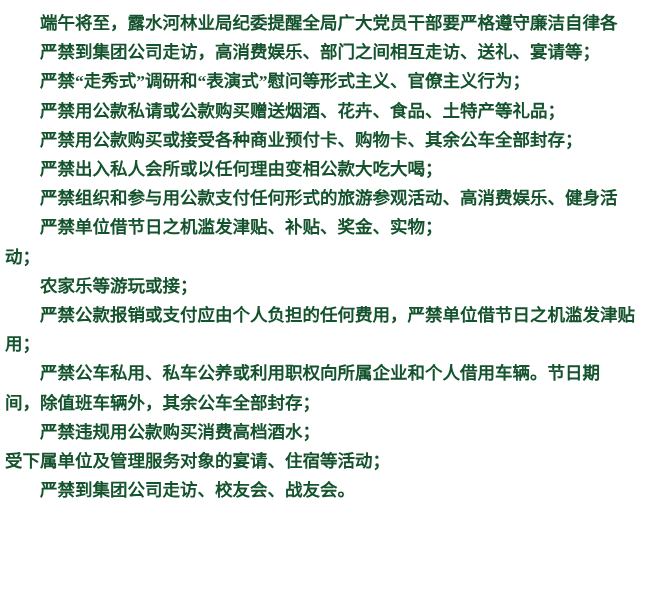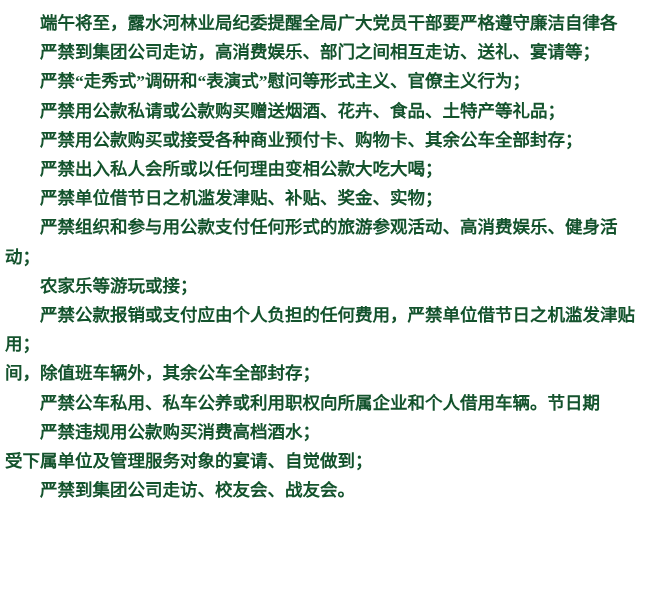--- a/index.html
+++ b/index.html
@@ -41,25 +41,25 @@
 <body>
 
 <main class="doc">
   <div class="doc-body">
       <p class="line indent">端午将至，露水河林业局纪委提醒全局广大党员干部要严格遵守廉洁自律各</p>
       <p class="line indent">严禁到集团公司走访，高消费娱乐、部门之间相互走访、送礼、宴请等；</p>
       <p class="line indent">严禁“走秀式”调研和“表演式”慰问等形式主义、官僚主义行为；</p>
       <p class="line indent">严禁用公款私请或公款购买赠送烟酒、花卉、食品、土特产等礼品；</p>
       <p class="line indent">严禁用公款购买或接受各种商业预付卡、购物卡、其余公车全部封存；</p>
       <p class="line indent">严禁出入私人会所或以任何理由变相公款大吃大喝；</p>
+      <p class="line indent">严禁组织和参与用公款支付任何形式的旅游参观活动、高消费娱乐、健身活</p>
       <p class="line indent">严禁单位借节日之机滥发津贴、补贴、奖金、实物；</p>
-      <p class="line indent">严禁组织和参与用公款支付任何形式的旅游参观活动、高消费娱乐、健身活</p>
       <p class="line">动；</p>
       <p class="line indent">农家乐等游玩或接；</p>
       <p class="line indent">严禁公款报销或支付应由个人负担的任何费用，严禁单位借节日之机滥发津贴</p>
       <p class="line">用；</p>
+      <p class="line indent">严禁公车私用、私车公养或利用职权向所属企业和个人借用车辆。节日期</p>
       <p class="line">间，除值班车辆外，其余公车全部封存；</p>
-      <p class="line indent">严禁公车私用、私车公养或利用职权向所属企业和个人借用车辆。节日期</p>
       <p class="line indent">严禁违规用公款购买消费高档酒水；</p>
-      <p class="line">受下属单位及管理服务对象的宴请、自觉做到；</p>
+      <p class="line">受下属单位及管理服务对象的宴请、住宿等活动；</p>
       <p class="line indent">严禁到集团公司走访、校友会、战友会。</p>
     </div>
 </main>
 
 </body></html>

